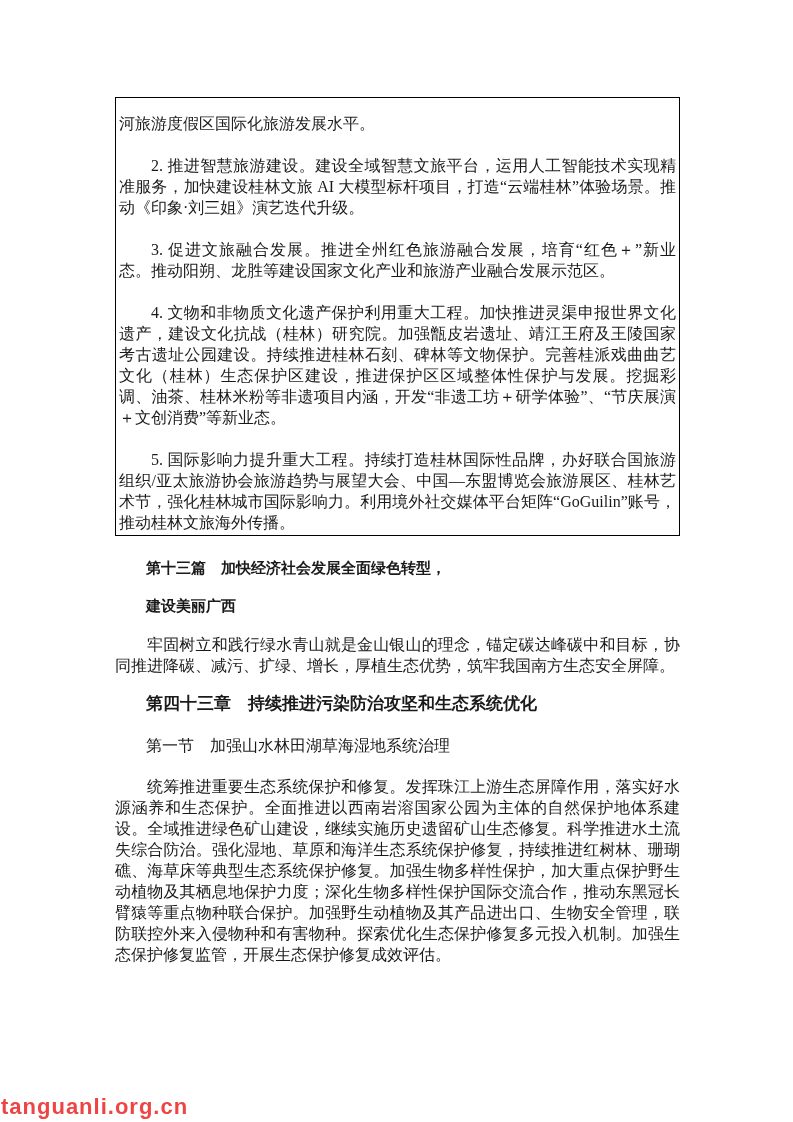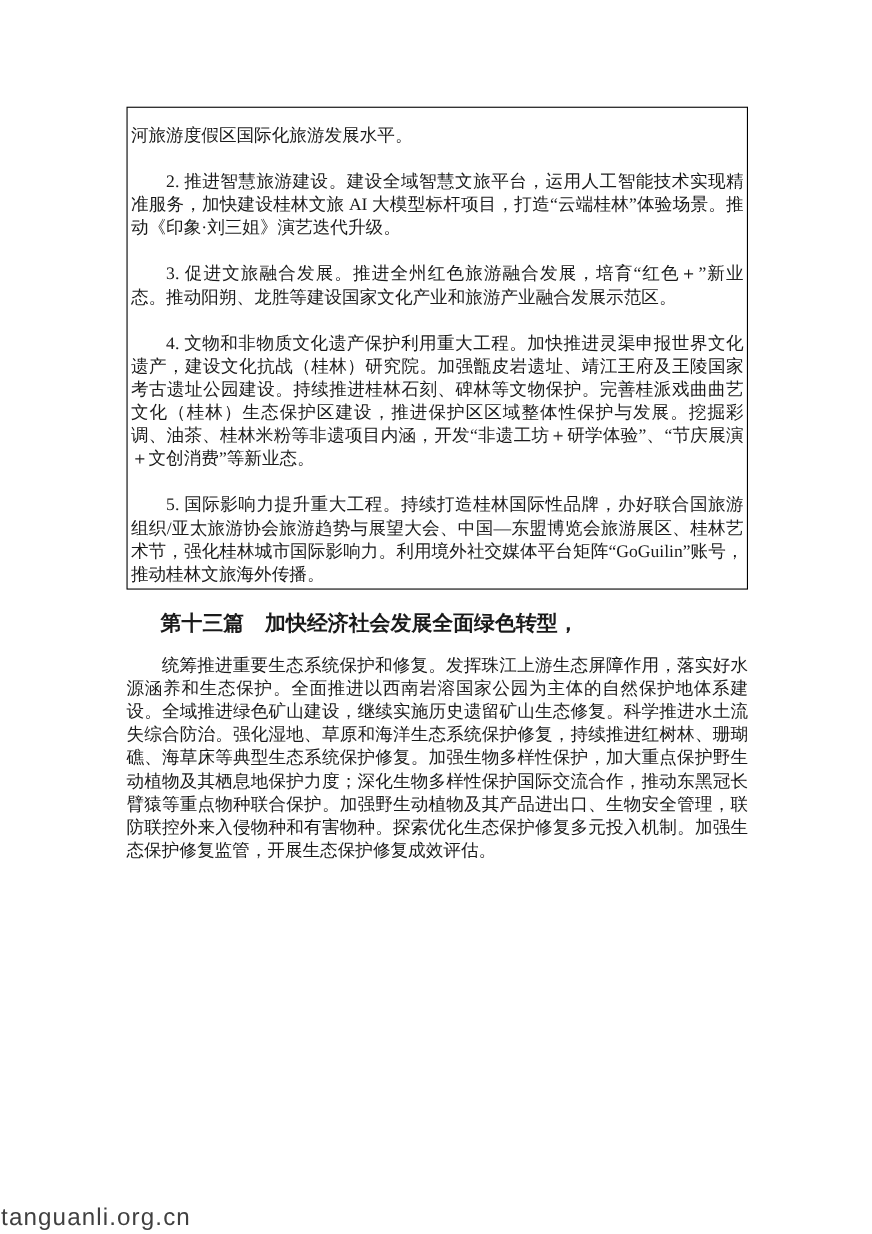--- a/index.html
+++ b/index.html
@@ -23,21 +23,21 @@
     padding: 3px 3px 2px 3px;
     margin: 0 0 21px 0;
     box-sizing: border-box;
   }
   .doc-box p { margin: 12px 0 21px 0; }
   .doc-box p:last-child { margin-bottom: 0; }
   .indent { text-indent: 2em; }
   .part-heading {
     font-family: "Liberation Sans", "DejaVu Sans", sans-serif;
     font-weight: bold;
-    font-size: 19px; line-height: 22px;
+    font-size: 15px; line-height: 22px;
     padding-left: 31px;
     text-align: left;
     margin: 0 0 16px 0;
   }
   .part-heading.second { margin: 0 0 17px 0; }
   .body-para { margin: 0 0 17px 0; }
   .chapter-heading {
     font-family: "Liberation Sans", "DejaVu Sans", sans-serif;
     font-weight: bold;
     font-size: 17px; line-height: 22px;
@@ -49,45 +49,49 @@
     font-size: 16px; line-height: 21px;
     padding-left: 31px;
     text-align: left;
     margin: 0 0 20px 0;
   }
   .section-body { margin: 0; }
   .watermark {
     position: absolute;
     left: 1px; top: 1095px;
     font-family: "Liberation Sans", "DejaVu Sans", sans-serif;
-    font-weight: normal;
+    font-weight: bold;
     font-size: 22px; line-height: 24px;
     letter-spacing: 1px;
-    color: #404040;
+    color: #ef4444;
     user-select: none;
   }
 </style>
 </head>
 <body>
 
 <div class="page">
   <div class="content">
 
     <div class="doc-box">
       <p>河旅游度假区国际化旅游发展水平。</p>
       <p class="indent">2. 推进智慧旅游建设。建设全域智慧文旅平台，运用人工智能技术实现精准服务，加快建设桂林文旅 AI 大模型标杆项目，打造“云端桂林”体验场景。推动《印象·刘三姐》演艺迭代升级。</p>
       <p class="indent">3. 促进文旅融合发展。推进全州红色旅游融合发展，培育“红色＋”新业态。推动阳朔、龙胜等建设国家文化产业和旅游产业融合发展示范区。</p>
       <p class="indent">4. 文物和非物质文化遗产保护利用重大工程。加快推进灵渠申报世界文化遗产，建设文化抗战（桂林）研究院。加强甑皮岩遗址、靖江王府及王陵国家考古遗址公园建设。持续推进桂林石刻、碑林等文物保护。完善桂派戏曲曲艺文化（桂林）生态保护区建设，推进保护区区域整体性保护与发展。挖掘彩调、油茶、桂林米粉等非遗项目内涵，开发“非遗工坊＋研学体验”、“节庆展演＋文创消费”等新业态。</p>
       <p class="indent">5. 国际影响力提升重大工程。持续打造桂林国际性品牌，办好联合国旅游组织/亚太旅游协会旅游趋势与展望大会、中国—东盟博览会旅游展区、桂林艺术节，强化桂林城市国际影响力。利用境外社交媒体平台矩阵“GoGuilin”账号，推动桂林文旅海外传播。</p>
     </div>
 
     <div class="part-heading">第十三篇　加快经济社会发展全面绿色转型，</div>
+    <div class="part-heading second">建设美丽广西</div>
+
+    <p class="indent body-para">牢固树立和践行绿水青山就是金山银山的理念，锚定碳达峰碳中和目标，协同推进降碳、减污、扩绿、增长，厚植生态优势，筑牢我国南方生态安全屏障。</p>
+
+    <div class="chapter-heading">第四十三章　持续推进污染防治攻坚和生态系统优化</div>
 
 
-
-
+    <div class="section-heading">第一节　加强山水林田湖草海湿地系统治理</div>
 
     <p class="indent section-body">统筹推进重要生态系统保护和修复。发挥珠江上游生态屏障作用，落实好水源涵养和生态保护。全面推进以西南岩溶国家公园为主体的自然保护地体系建设。全域推进绿色矿山建设，继续实施历史遗留矿山生态修复。科学推进水土流失综合防治。强化湿地、草原和海洋生态系统保护修复，持续推进红树林、珊瑚礁、海草床等典型生态系统保护修复。加强生物多样性保护，加大重点保护野生动植物及其栖息地保护力度；深化生物多样性保护国际交流合作，推动东黑冠长臂猿等重点物种联合保护。加强野生动植物及其产品进出口、生物安全管理，联防联控外来入侵物种和有害物种。探索优化生态保护修复多元投入机制。加强生态保护修复监管，开展生态保护修复成效评估。</p>
 
   </div>
 
   <div class="watermark">tanguanli.org.cn</div>
 </div>
 
 </body></html>

